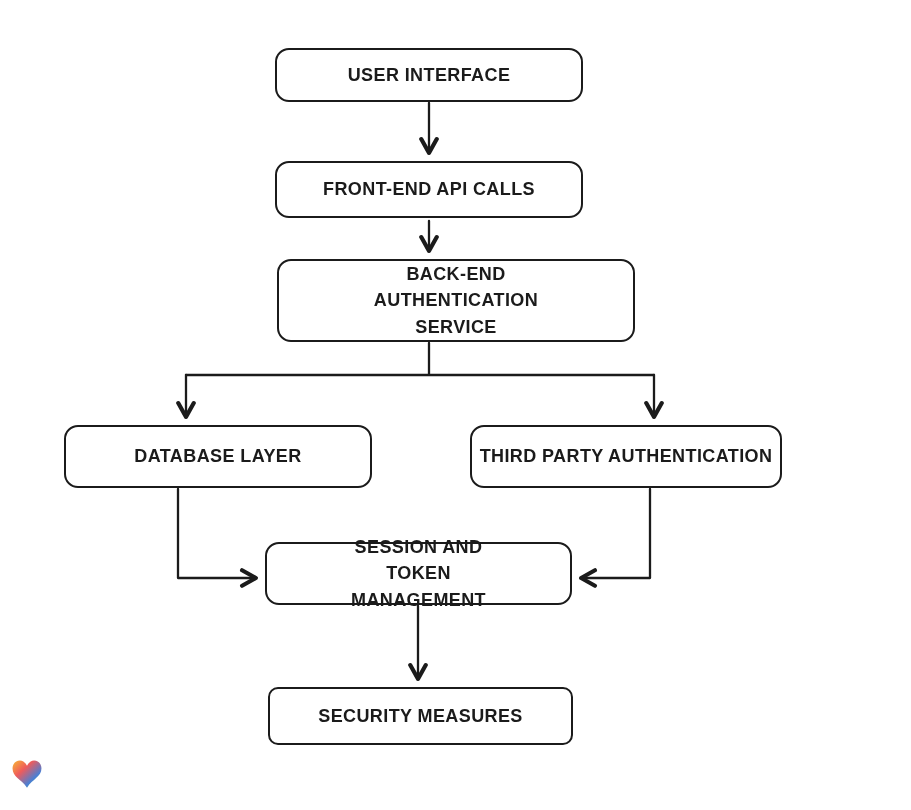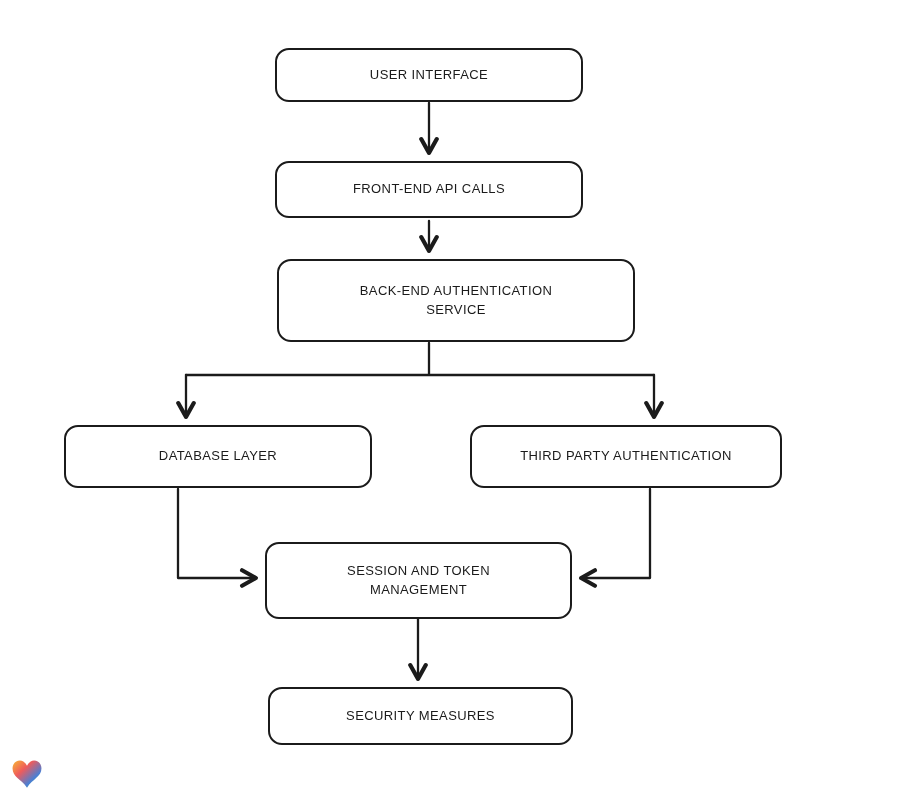--- a/index.html
+++ b/index.html
@@ -29,35 +29,35 @@
     background: #ffffff;
     border: 2.5px solid #1b1b1b;
     border-radius: 14px;
     display: flex;
     align-items: center;
     justify-content: center;
     text-align: center;
     z-index: 2;
   }
   .node .label {
-    font-size: 13px;
-    font-weight: 400;
+    font-size: 18px;
+    font-weight: 700;
     letter-spacing: 0.4px;
     color: #1b1b1b;
     text-transform: uppercase;
     line-height: 1.45;
   }
   
   .pos-user-interface      { left: 275px; top: 48px;  width: 308px; height: 54px; }
   .pos-front-end           { left: 275px; top: 161px; width: 308px; height: 57px; }
   .pos-back-end            { left: 277px; top: 259px; width: 358px; height: 83px; }
   .pos-database            { left: 64px;  top: 425px; width: 308px; height: 63px; align-items: center; }
   .pos-third-party         { left: 470px; top: 425px; width: 312px; height: 63px; }
-  .pos-session             { left: 265px; top: 542px; width: 307px; height: 77px; }
-  .pos-security            { left: 268px; top: 687px; width: 305px; height: 58px; }
+  .pos-session             { left: 265px; top: 542px; width: 307px; height: 63px; }
+  .pos-security            { left: 268px; top: 687px; width: 305px; height: 58px; border-radius: 10px; }
   .pos-back-end .label     { max-width: 235px; }
   .pos-session .label      { max-width: 175px; }
   .logo {
     position: absolute;
     left: 12px;
     top: 760px;
     width: 30px;
     height: 28px;
     z-index: 3;
   }

